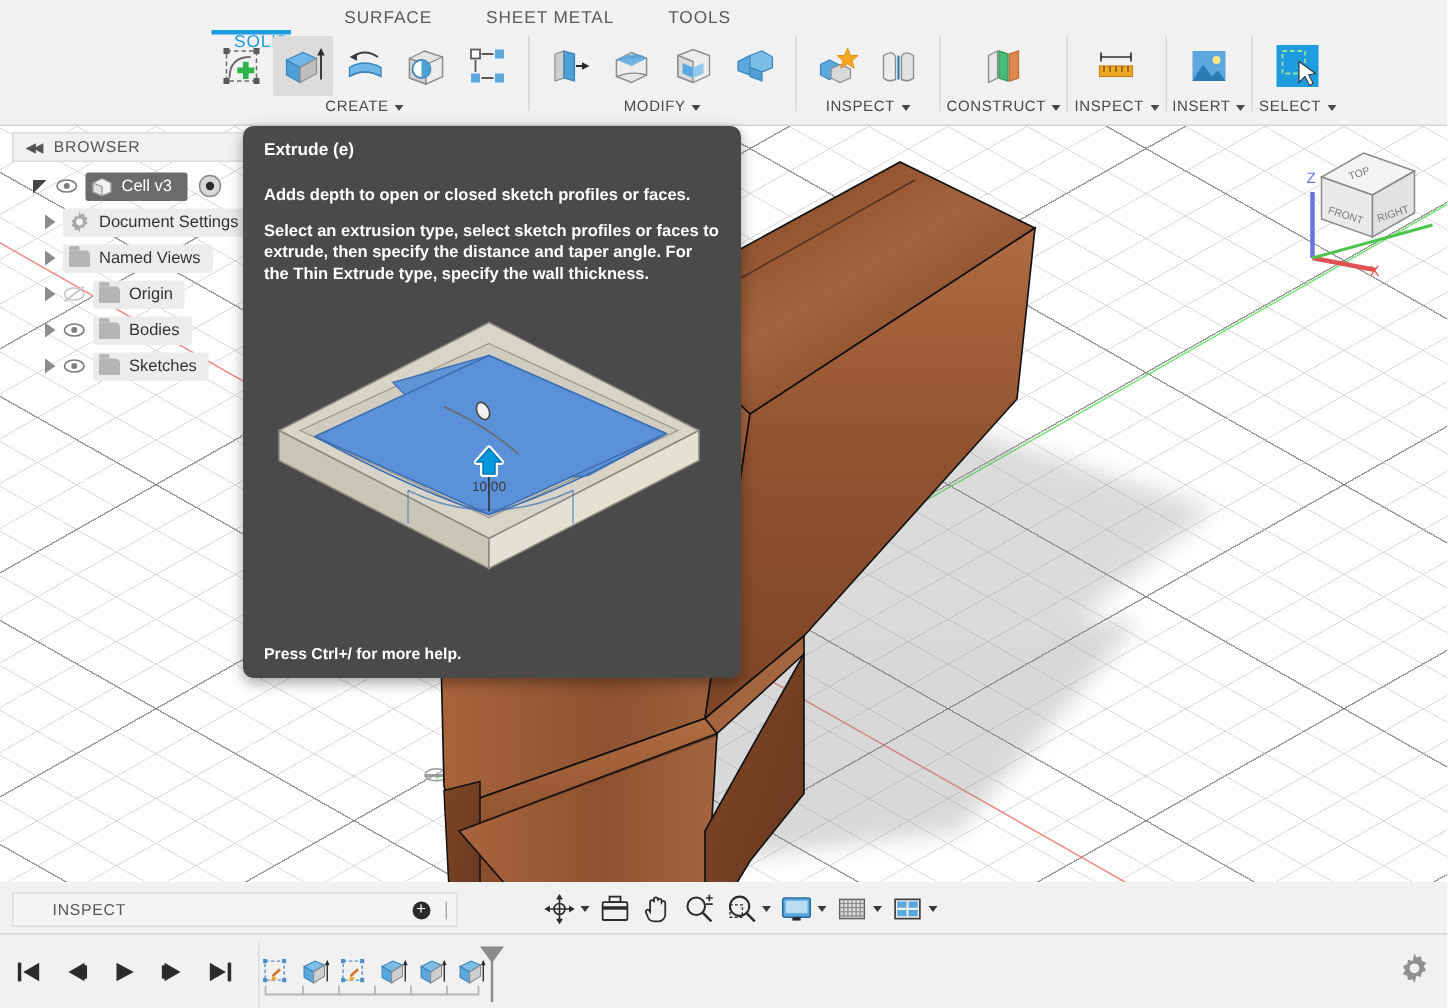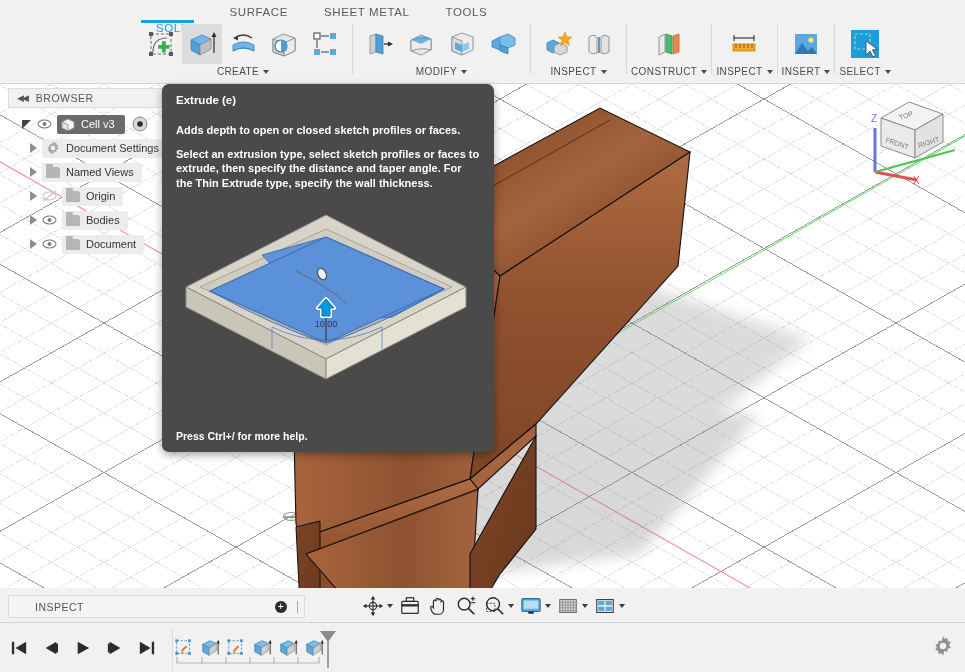--- a/index.html
+++ b/index.html
@@ -610,21 +610,21 @@
       </div>
 
       <div class="node">
         <span class="arrow"></span>
         <svg width="15" height="12">
           <ellipse cx="7.5" cy="6" rx="6.5" ry="4" fill="none" stroke="#7d7d7d" stroke-width="1.1"></ellipse>
           <circle cx="7.5" cy="6" r="2" fill="#7d7d7d"></circle>
         </svg>
         <span class="pill">
           <span class="folder"></span>
-          <span>Document</span>
+          <span>Sketches</span>
         </span>
       </div>
 
     </div>
   </div>
 
   <div class="tooltip">
     <div class="tip-title">Extrude (e)</div>
     <div class="tip-p">Adds depth to open or closed sketch profiles or faces.</div>
     <div class="tip-p">Select an extrusion type, select sketch profiles or faces to extrude, then specify the distance and taper angle. For the Thin Extrude type, specify the wall thickness.</div>

